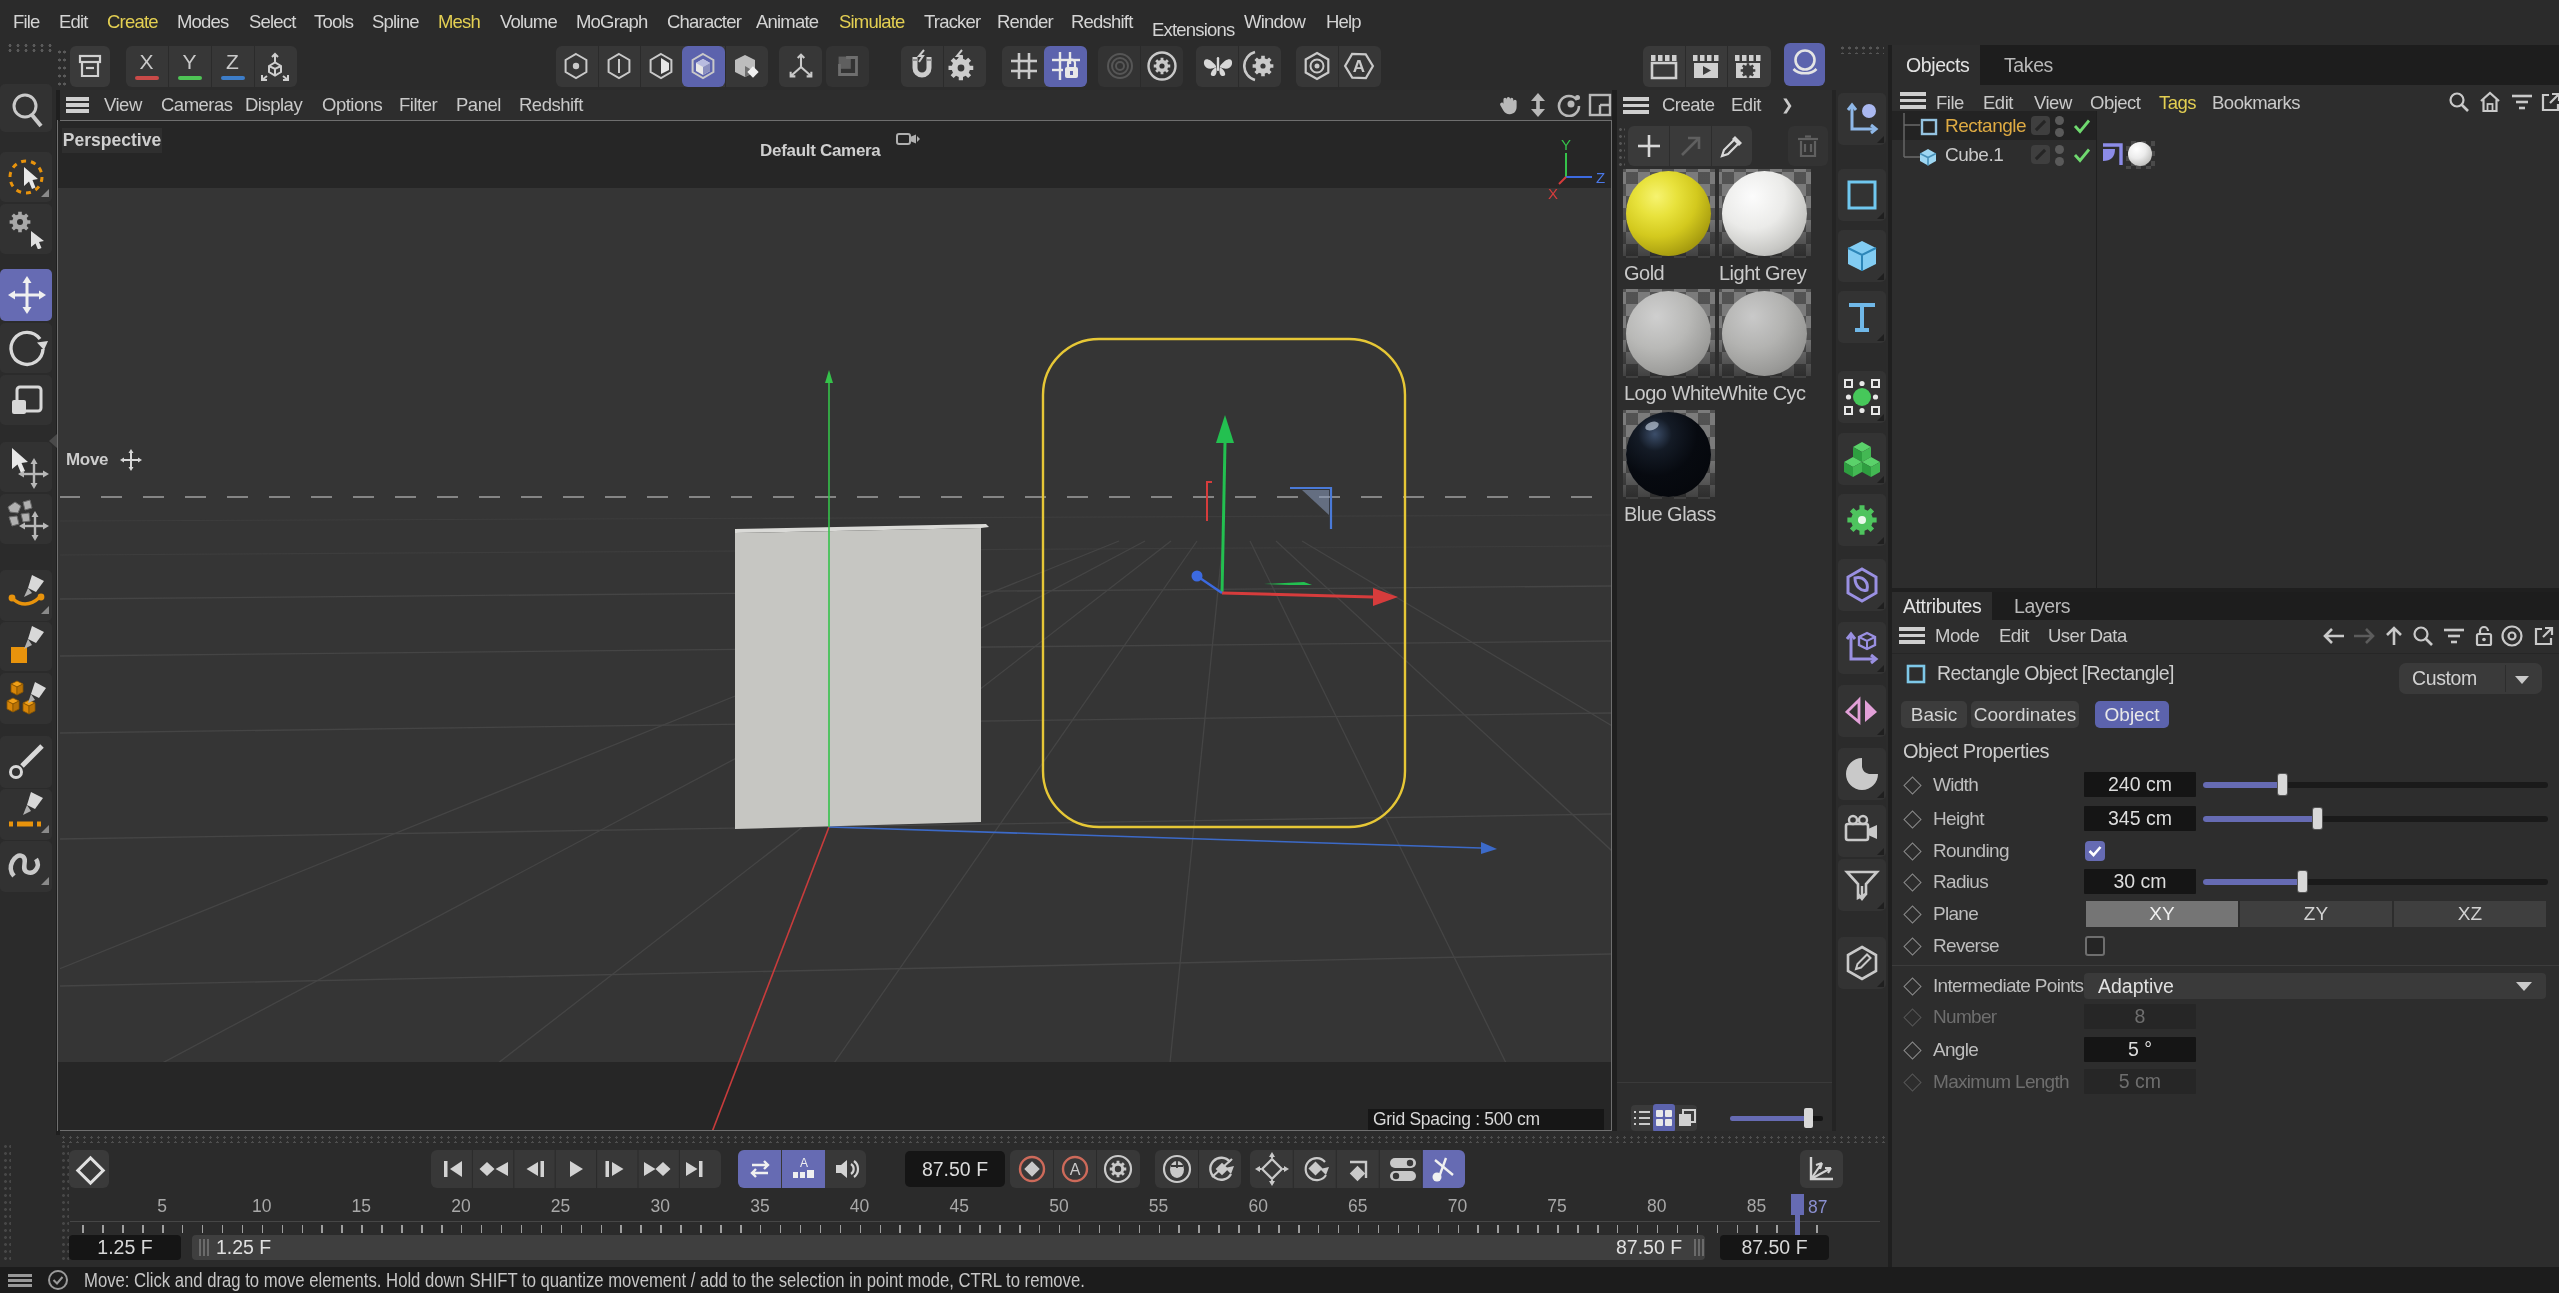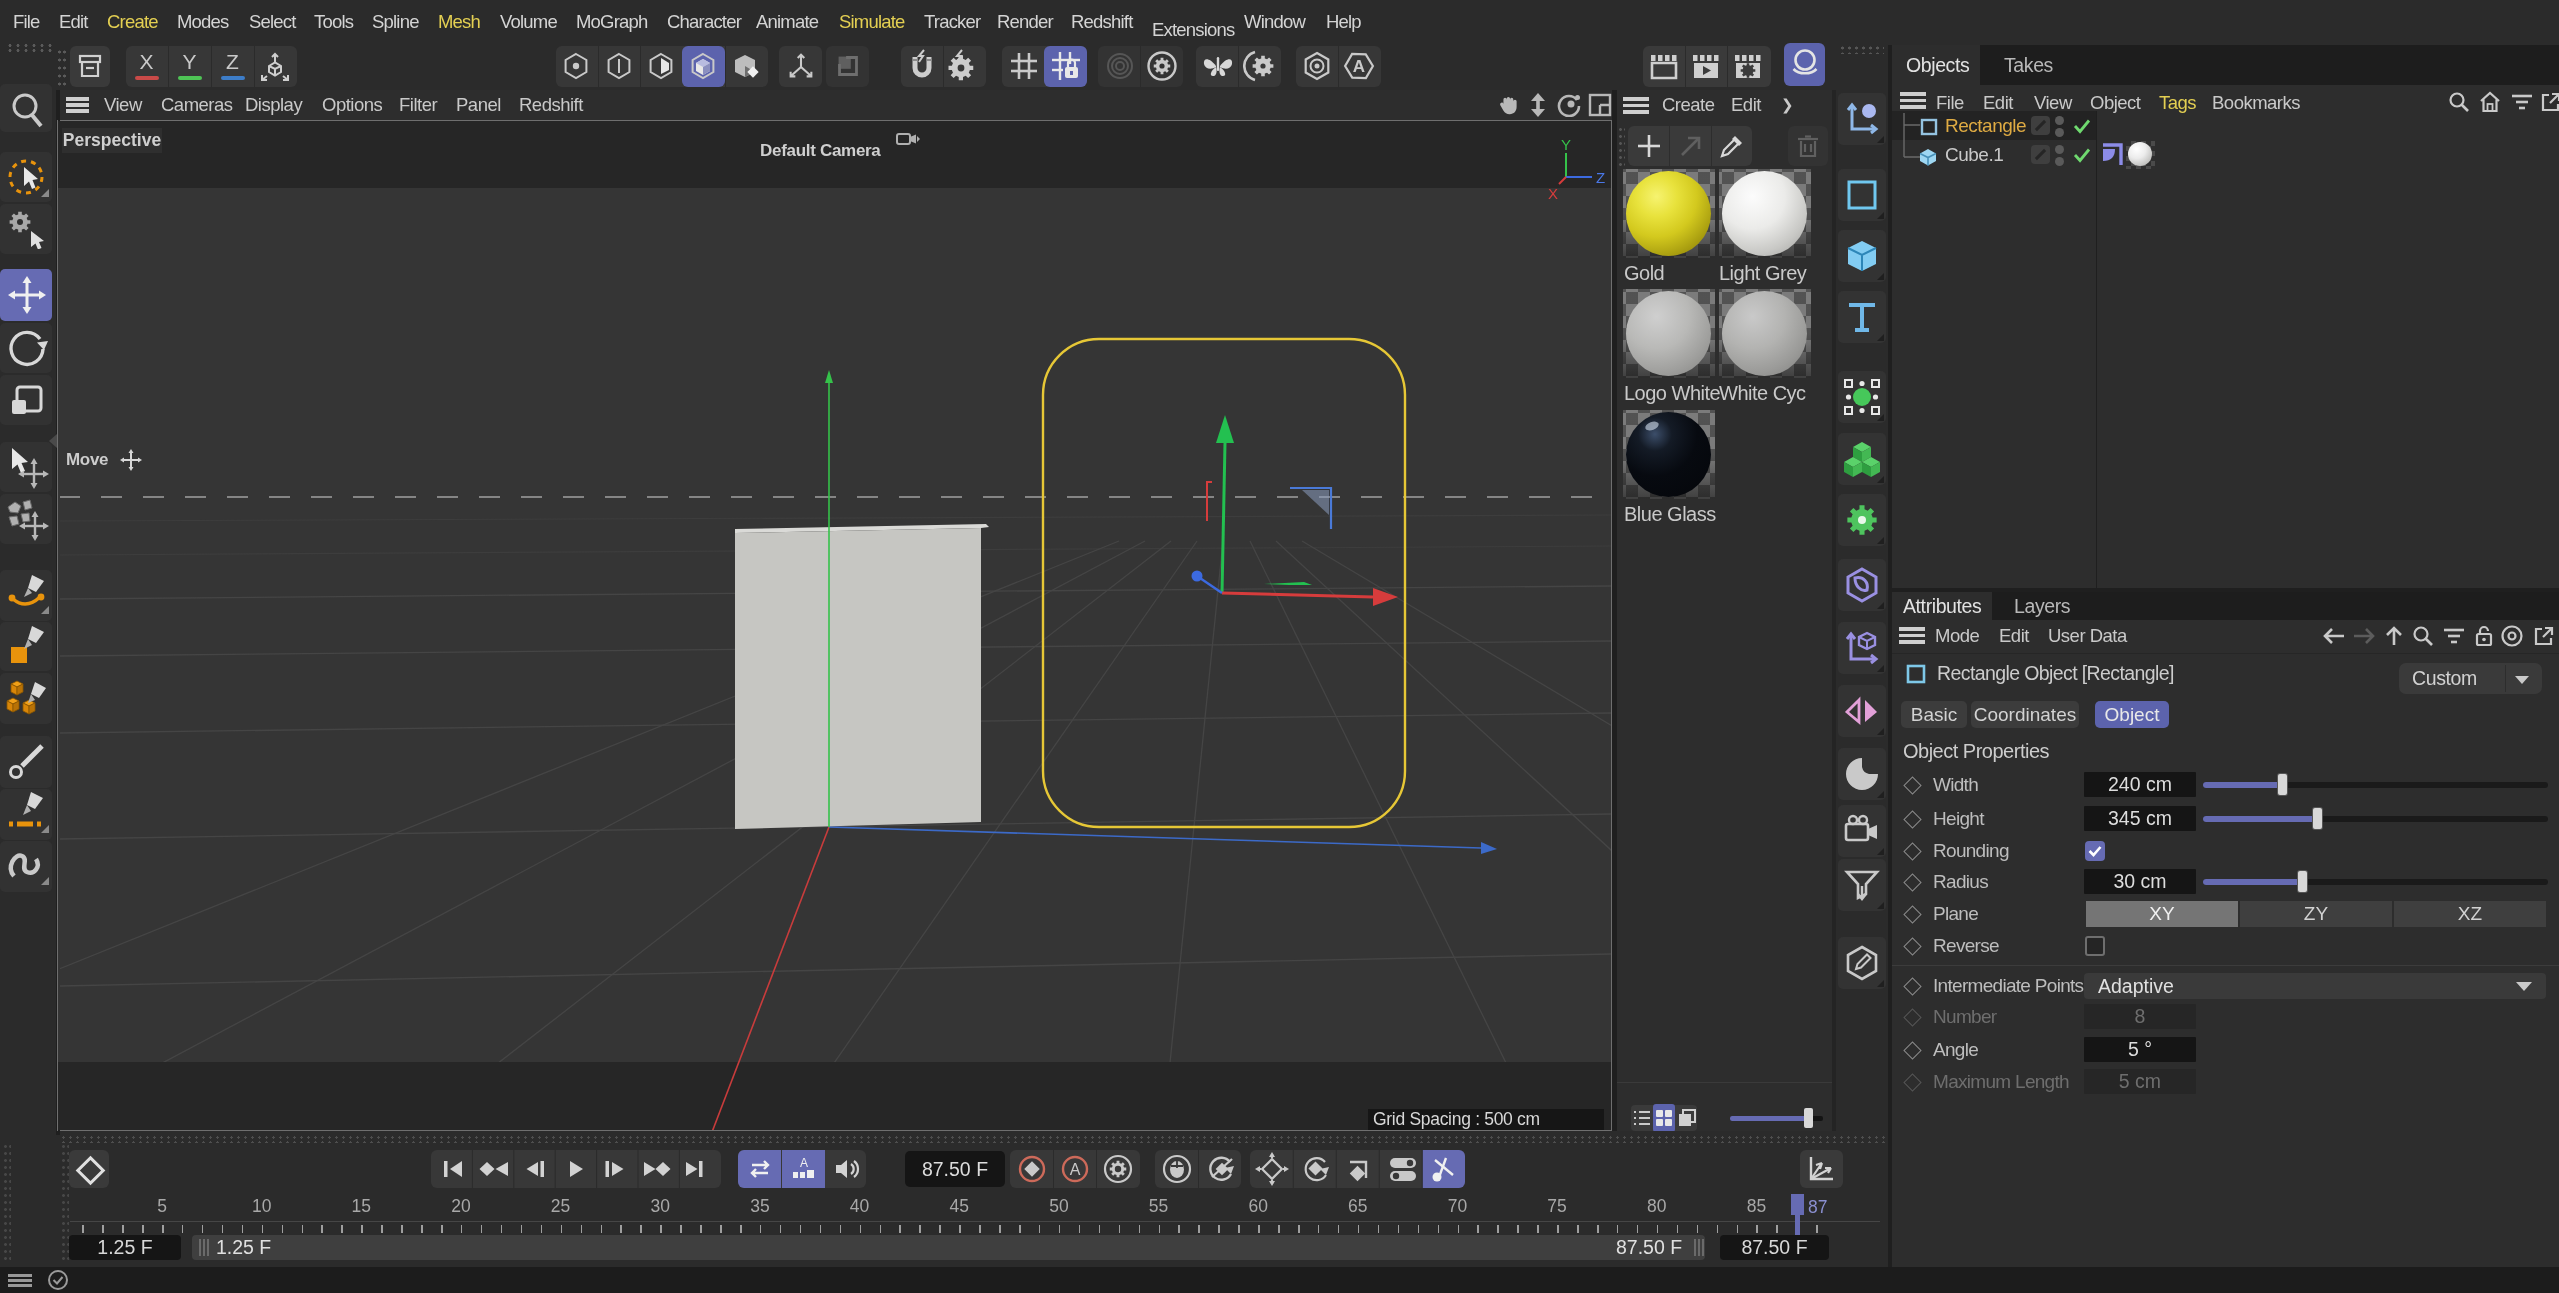--- a/index.html
+++ b/index.html
@@ -1241,15 +1241,18 @@
 <div class="abs" id="statusbar" style="left:0;top:1267px;width:2559px;height:26px;background:#1c1c1c;">
   <div class="abs" style="left:8px;top:7px;width:24px;height:13px;">
     <div style="height:2.5px;background:#999;margin-bottom:2.5px;"></div>
     <div style="height:2.5px;background:#999;margin-bottom:2.5px;"></div>
     <div style="height:2.5px;background:#999;"></div>
   </div>
   <svg class="abs" width="22" height="22" viewBox="0 0 22 22" style="left:47px;top:2px;">
     <circle cx="11" cy="11" r="9" fill="none" stroke="#9a9a9a" stroke-width="2"></circle>
     <path d="M6.5 11 L10 14.5 L15.5 8" fill="none" stroke="#9a9a9a" stroke-width="2"></path>
   </svg>
+  <div class="abs" style="left:84px;top:0;height:26px;display:flex;align-items:center;font-size:19.5px;color:#c6c6c6;">
+        <span style="display:inline-block;transform:scaleX(0.855);transform-origin:0 50%;white-space:nowrap;">Move: Click and drag to move elements. Hold down SHIFT to quantize movement / add to the selection in point mode, CTRL to remove.</span>
+      </div>
 </div>
 
 </div>
 
 </body></html>

